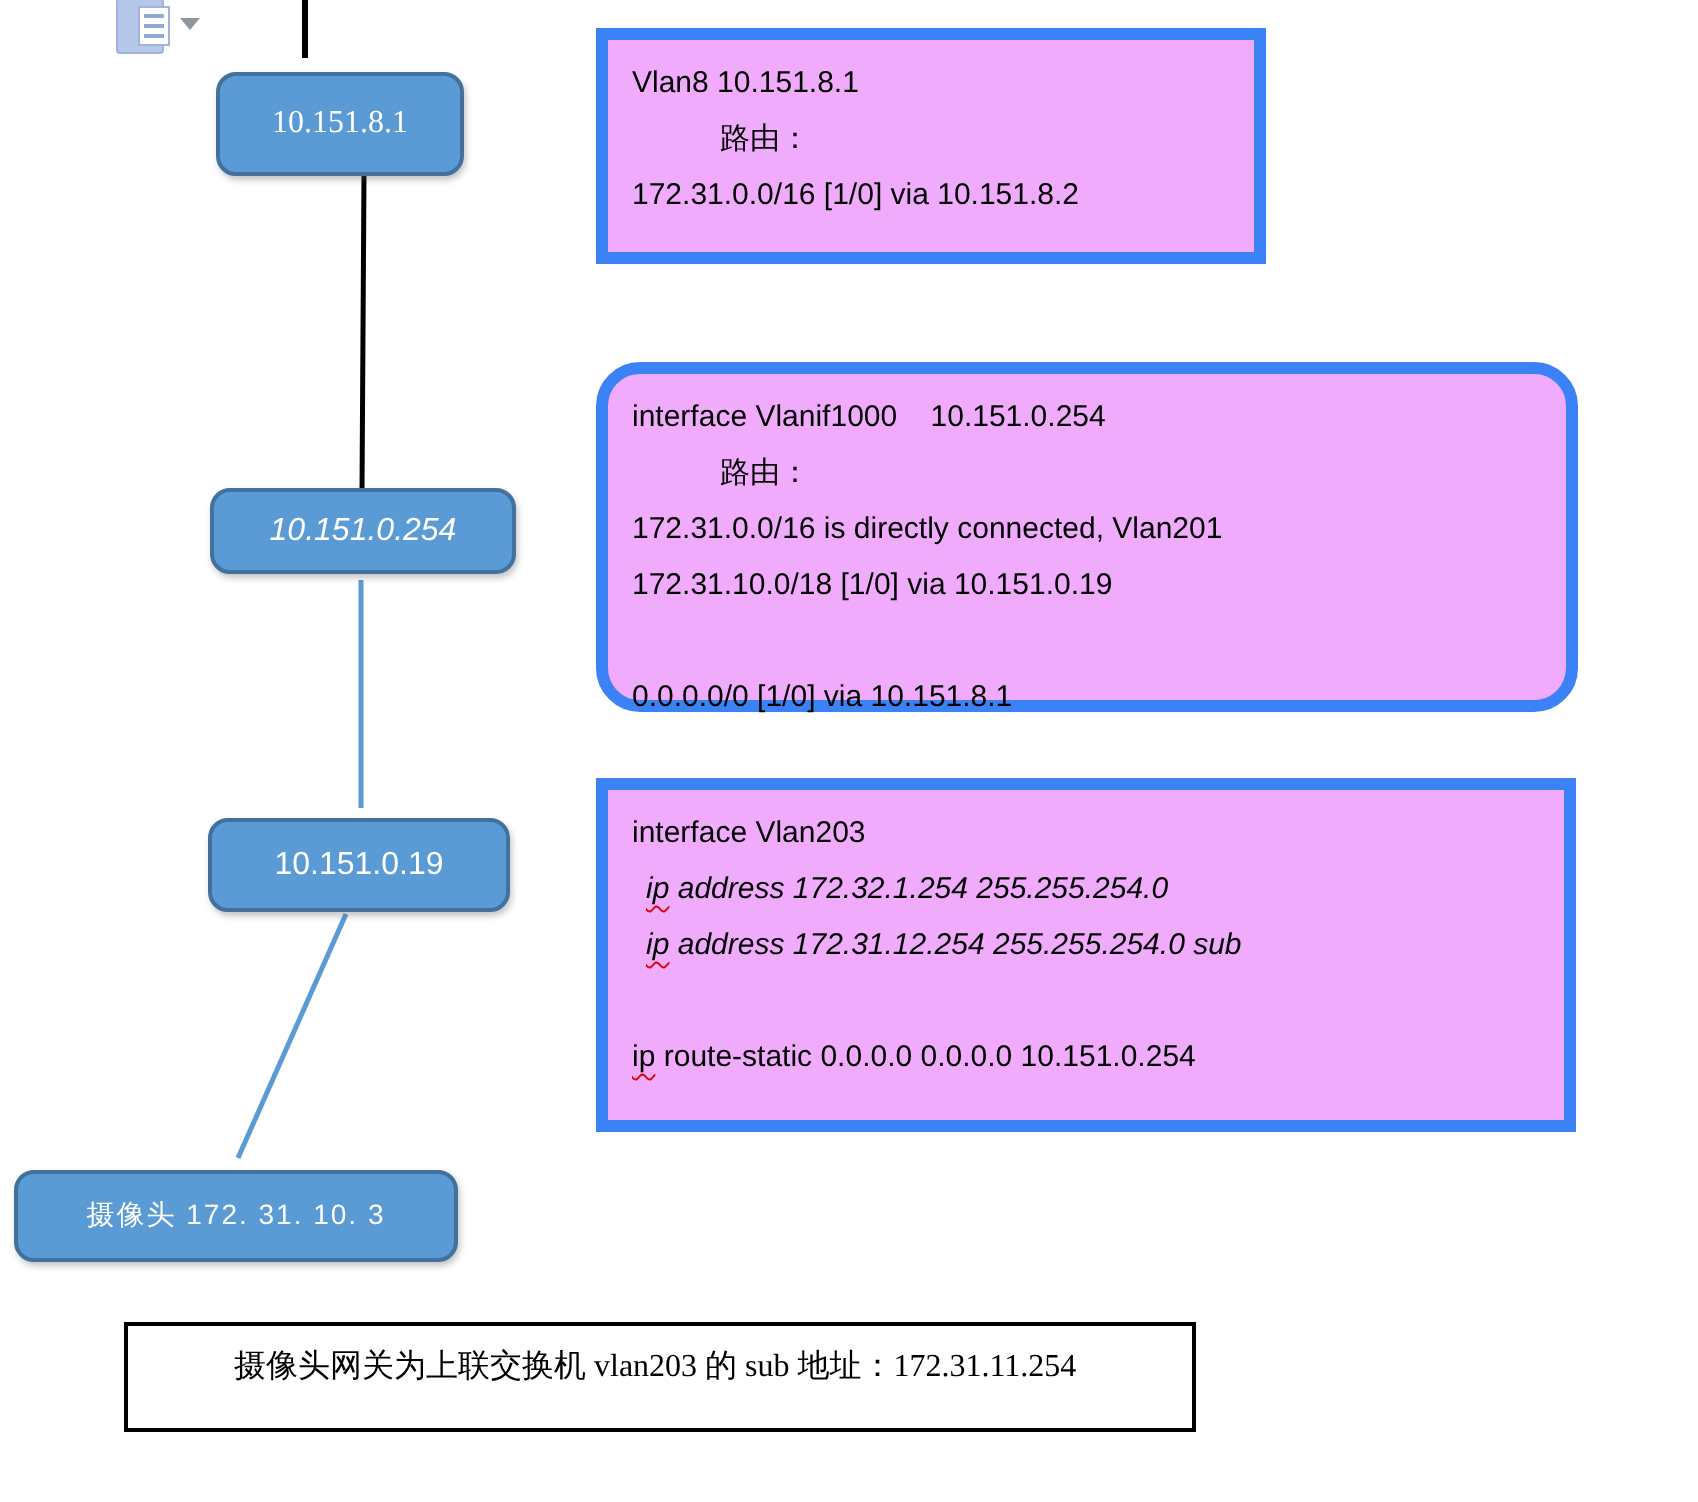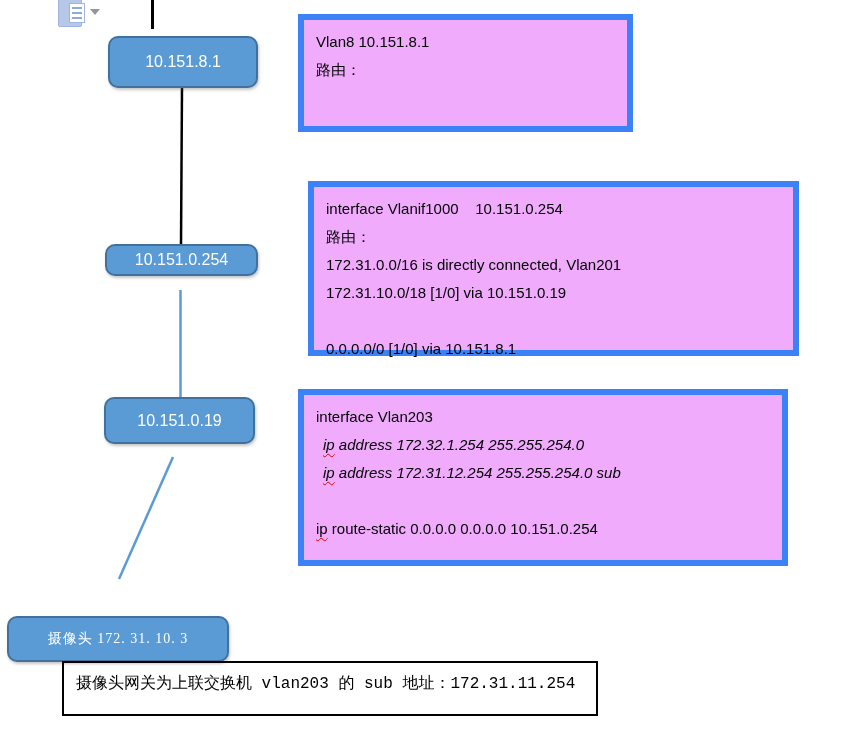--- a/index.html
+++ b/index.html
@@ -10,50 +10,50 @@
   
   #wires{position:absolute;left:0;top:0;width:849px;height:751px;pointer-events:none;}
 
   
   .node{
     position:absolute;display:flex;align-items:center;justify-content:center;
     background:#5b9bd5;border:2px solid #41719c;border-radius:10px;
     color:#ffffff;font-size:16px;box-shadow:1px 2px 3px rgba(90,90,90,.35);
     box-sizing:border-box;
   }
-  #node-router-top {left:108px;top:36px;width:150px;height:52px;}
-  #node-core-switch{left:105px;top:244px;width:153px;height:32px;}
-  #node-access-switch{left:104px;top:397px;width:151px;height:47px;}
-  #node-camera{left:7px;top:616px;width:222px;height:46px;font-size:14px;letter-spacing:1px;
-    font-family:Liberation Serif, serif;}
+  #node-router-top {left:108px;top:36px;width:124px;height:52px;font-family:Liberation Serif, serif;}
+  #node-core-switch{left:105px;top:244px;width:153px;height:43px;font-style:italic;}
+  #node-access-switch{left:104px;top:409px;width:151px;height:47px;}
+  #node-camera{left:7px;top:585px;width:222px;height:46px;font-size:14px;letter-spacing:1px;
+    font-family:Liberation Sans, sans-serif;}
 
   
   .tbox{
     position:absolute;border:6px solid #3b82f6;background:#f0abfc;box-sizing:border-box;
     padding:8px 12px;font-size:15px;
   }
   #box-vlan8    {left:298px;top:14px;width:335px;height:118px;}
-  #box-vlanif1000{left:308px;top:181px;width:491px;height:175px;}
+  #box-vlanif1000{left:298px;top:181px;width:491px;height:175px;border-radius:22px;}
   #box-vlan203  {left:298px;top:389px;width:490px;height:177px;}
   .line{height:28px;line-height:28px;white-space:pre-wrap;overflow:hidden;}
-  .cn{font-family:"Liberation Serif","DejaVu Serif",serif;}
+  .cn{font-family:"Liberation Serif","DejaVu Serif",serif;margin-left:44px;}
   .indent{padding-left:7px;font-style:italic;}
   .miss{
     text-decoration:underline wavy #e00000 1px;
     text-underline-offset:3px;
     text-decoration-skip-ink:none;
   }
 
   
   #box-note{
     position:absolute;left:62px;top:661px;width:536px;height:55px;
     border:2px solid #000;box-sizing:border-box;padding:10px 12px 0 12px;
     font-size:16px;
   }
-  #box-note .note-text{font-family:Liberation Mono, monospace;}
+  #box-note .note-text{font-family:Liberation Serif, serif;margin-left:41px;}
 
   
   #paste-options{position:absolute;left:56px;top:-3px;width:48px;height:32px;cursor:pointer;}
   .clipboard{
     position:absolute;left:2px;top:2px;width:22px;height:26px;
     background:#b7c7e8;border:1px solid #9fb4de;border-radius:2px;
   }
   .clipboard .page{
     position:absolute;right:-4px;top:3px;width:14px;height:18px;background:#ffffff;
     border:1px solid #9fb4de;
@@ -102,20 +102,21 @@
     <span>10.151.0.19</span>
   </div>
 
   <div class="node" id="node-camera">
     <span>摄像头 172. 31. 10. 3</span>
   </div>
 
   <div class="tbox" id="box-vlan8">
     <div class="line">Vlan8 10.151.8.1</div>
     <div class="line cn">路由：</div>
+    <div class="line">172.31.0.0/16 [1/0] via 10.151.8.2</div>
   </div>
 
   <div class="tbox" id="box-vlanif1000">
     <div class="line">interface Vlanif1000    10.151.0.254</div>
     <div class="line cn">路由：</div>
     <div class="line">172.31.0.0/16 is directly connected, Vlan201</div>
     <div class="line">172.31.10.0/18 [1/0] via 10.151.0.19</div>
     <div class="line"></div>
     <div class="line">0.0.0.0/0 [1/0] via 10.151.8.1</div>
   </div>

